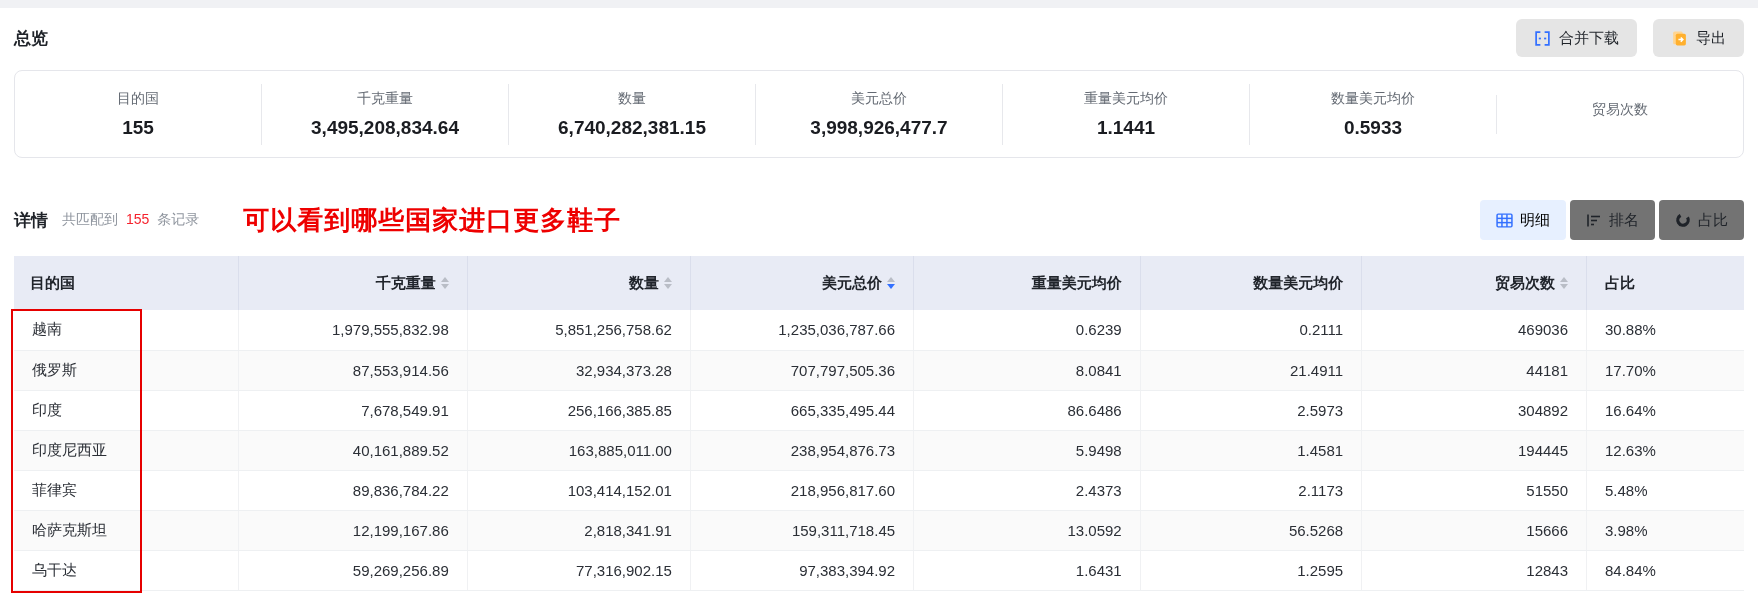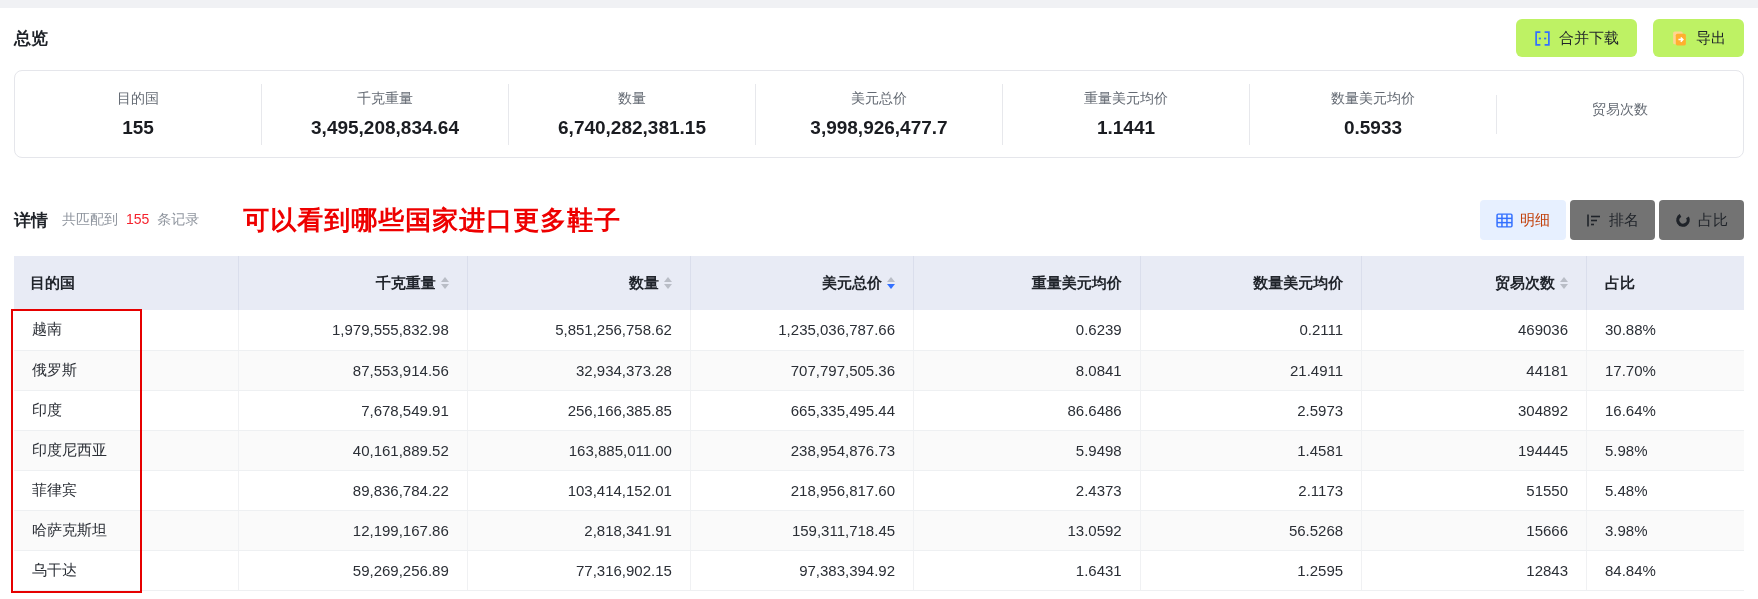--- a/index.html
+++ b/index.html
@@ -5,21 +5,21 @@
   * { margin:0; padding:0; box-sizing:border-box; }
   html,body { width:1758px; height:599px; background:#fff; overflow:hidden;
               font-family:"Liberation Sans","DejaVu Sans",sans-serif; }
   .top-strip { height:8px; background:#f0f1f4; }
   .page { padding:0 14px; }
 
   
   .page-header { margin-top:10px; height:40px; display:flex; justify-content:space-between; align-items:center; }
   .page-title { font-size:17px; font-weight:700; color:#1f2329; }
   .hdr-btns { display:flex; gap:16px; }
-  .btn { background:#bef264; border:none; border-radius:6px; height:38px; padding:0 18px;
+  .btn { background:#e5e5e5; border:none; border-radius:6px; height:38px; padding:0 18px;
          display:inline-flex; align-items:center; gap:8px; font-size:15px; color:#1f2329; cursor:pointer;
          font-family:inherit; }
 
   
   .summary-card { margin-top:12px; height:88px; border:1px solid #e5e6eb; border-radius:8px;
                   display:flex; align-items:center; }
   .stat { flex:1; text-align:center; padding:6px 0; }
   .stat + .stat { border-left:1px solid #e7e8ec; }
   .stat .lbl { font-size:14px; color:#646a73; margin-bottom:9px; }
   .stat .val { font-size:19px; font-weight:700; color:#1a1c21; }
@@ -27,21 +27,21 @@
   
   .details-bar { margin-top:42px; height:40px; display:flex; align-items:center; }
   .details-title { font-size:17px; font-weight:700; color:#1f2329; }
   .match-info { margin-left:14px; font-size:14px; color:#8f959e; }
   .match-count { color:#f5222d; margin:0 4px; }
   .annotation { margin-left:44px; font-size:26px; font-weight:700; color:#ee0000; letter-spacing:1px; }
   .view-btns { margin-left:auto; display:flex; gap:4px; }
   .vbtn { background:#737373; border:none; border-radius:4px; height:40px; padding:0 16px;
           display:inline-flex; align-items:center; gap:7px; font-size:15px; color:#1f2329; cursor:pointer;
           font-family:inherit; }
-  .vbtn.active { background:#e7f0ff; color:#c2410c; }
+  .vbtn.active { background:#e7f0ff; color:#000000; }
 
   
   .table-wrap { margin-top:16px; position:relative; }
   table { width:100%; border-collapse:collapse; table-layout:fixed; }
   thead th { background:#e8ebf5; height:54px; font-size:15px; font-weight:700; color:#20242b;
              text-align:right; padding:0 18px; border-right:1px solid rgba(120,130,170,0.12); }
   thead th:last-child { border-right:none; }
   thead th.al { text-align:left; }
   thead th:first-child { padding-left:16px; }
   tbody td { height:40px; font-size:15px; color:#2b2f36; text-align:right; padding:0 18px;
@@ -259,21 +259,21 @@
           <td class="al">16.64%</td>
         </tr>
         <tr>
           <td class="al">印度尼西亚</td>
           <td>40,161,889.52</td>
           <td>163,885,011.00</td>
           <td>238,954,876.73</td>
           <td>5.9498</td>
           <td>1.4581</td>
           <td>194445</td>
-          <td class="al">5.98%</td>
+          <td class="al">12.63%</td>
         </tr>
         <tr>
           <td class="al">菲律宾</td>
           <td>89,836,784.22</td>
           <td>103,414,152.01</td>
           <td>218,956,817.60</td>
           <td>2.4373</td>
           <td>2.1173</td>
           <td>51550</td>
           <td class="al">5.48%</td>

